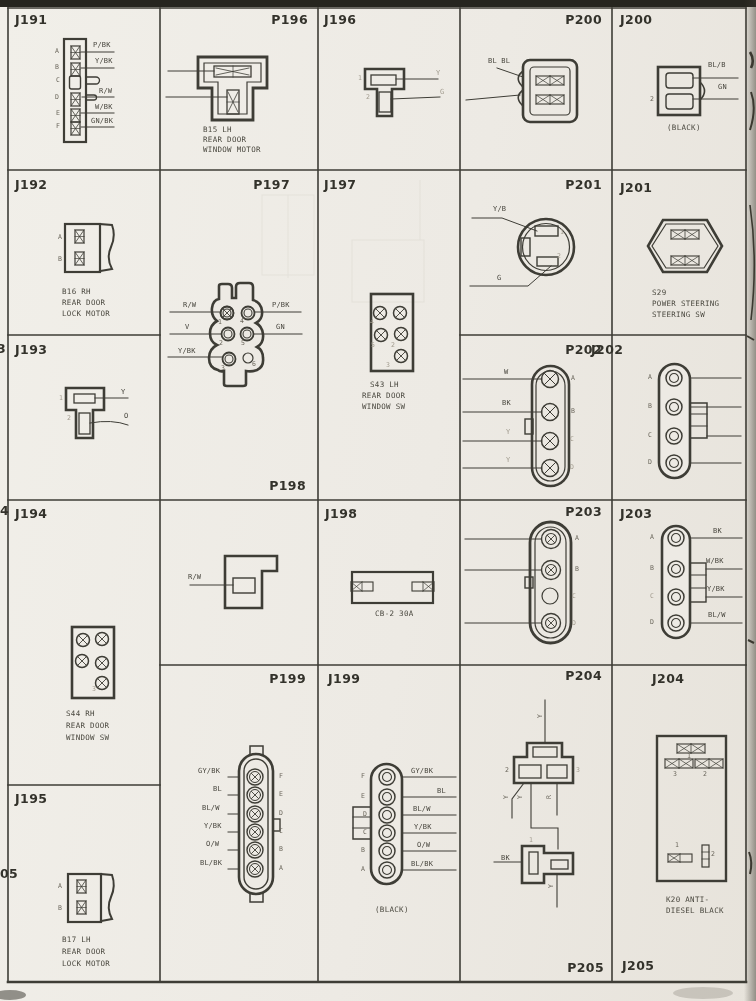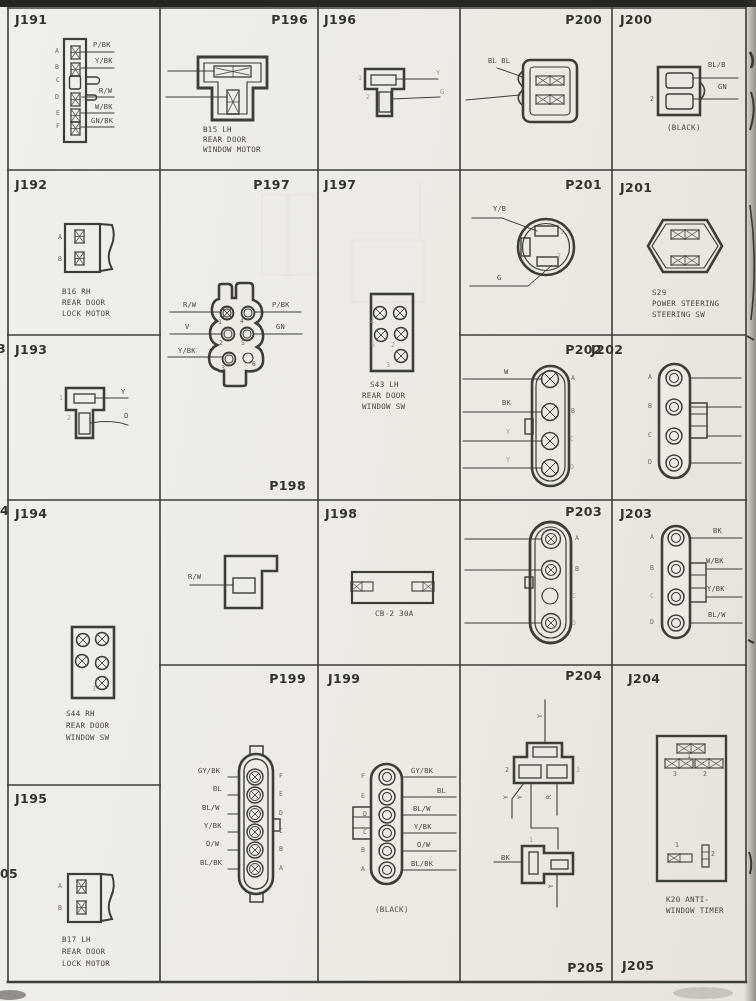--- a/index.html
+++ b/index.html
@@ -559,24 +559,24 @@
 <span class="t pn ft" style="left:576px;top:766px">3</span>
 <span class="rot" style="left:538px;top:712px">Y</span>
 <span class="rot" style="left:504px;top:793px">Y</span>
 <span class="rot" style="left:518px;top:793px">Y</span>
 <span class="rot" style="left:547px;top:793px">R</span>
 <span class="t pn ft" style="left:529px;top:836px">1</span>
 <span class="t" style="left:501px;top:854px">BK</span>
 <span class="rot" style="left:549px;top:882px">Y</span>
 <span class="hd hdr" style="left:532px;top:960px;width:72px">P205</span>
 
-<span class="hd" style="left:628px;top:671px">J204</span>
+<span class="hd" style="left:652px;top:671px">J204</span>
 <span class="t pn" style="left:687px;top:752px">1</span>
 <span class="t pn" style="left:673px;top:770px">3</span>
 <span class="t pn" style="left:703px;top:770px">2</span>
 <span class="t pn" style="left:675px;top:841px">1</span>
 <span class="t pn" style="left:711px;top:850px">2</span>
 <span class="cap" style="left:666px;top:895px">K20 ANTI-</span>
-<span class="cap" style="left:666px;top:906px">WINDOW TIMER</span>
+<span class="cap" style="left:666px;top:906px">DIESEL BLACK</span>
 <span class="hd" style="left:622px;top:958px">J205</span>
 
 <div id="rightedge"></div>
 </div>
 
 </body></html>

